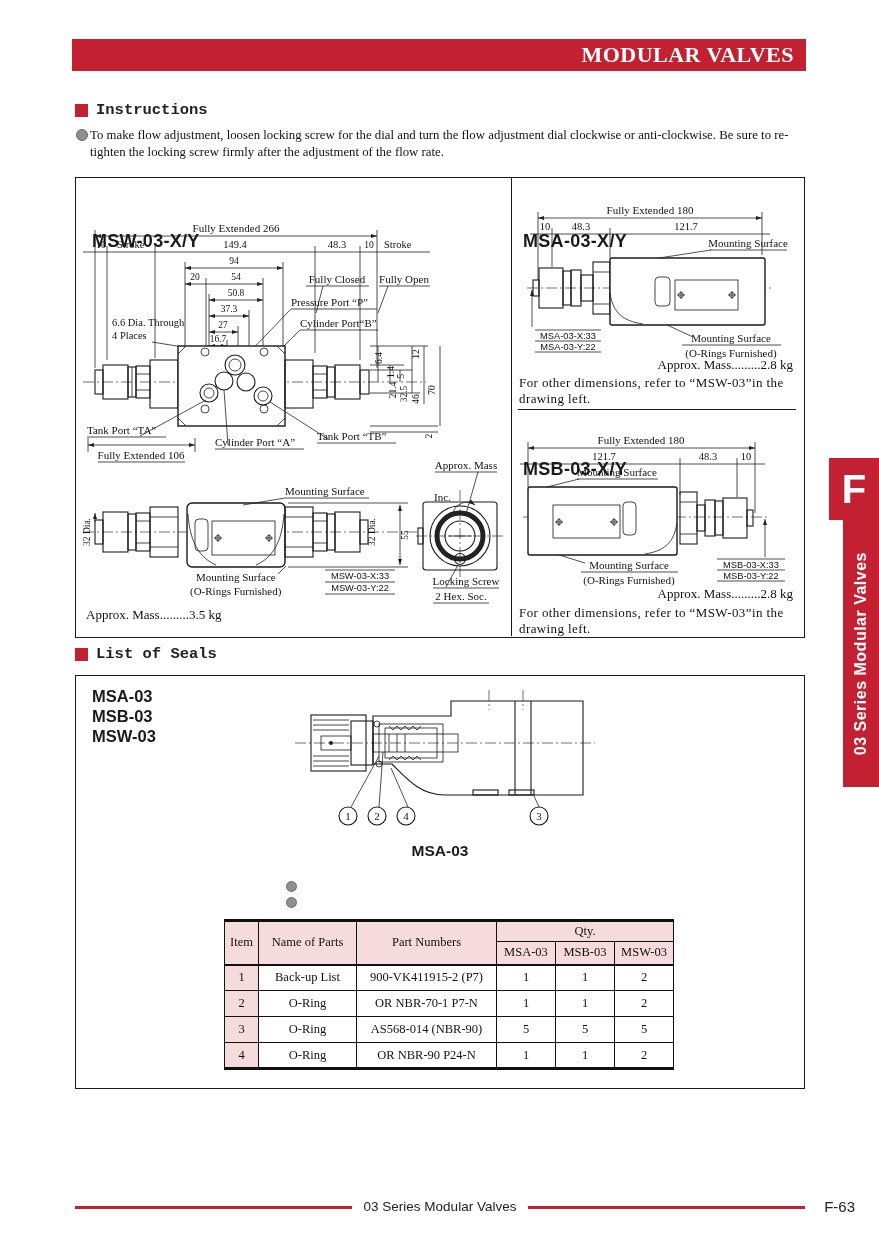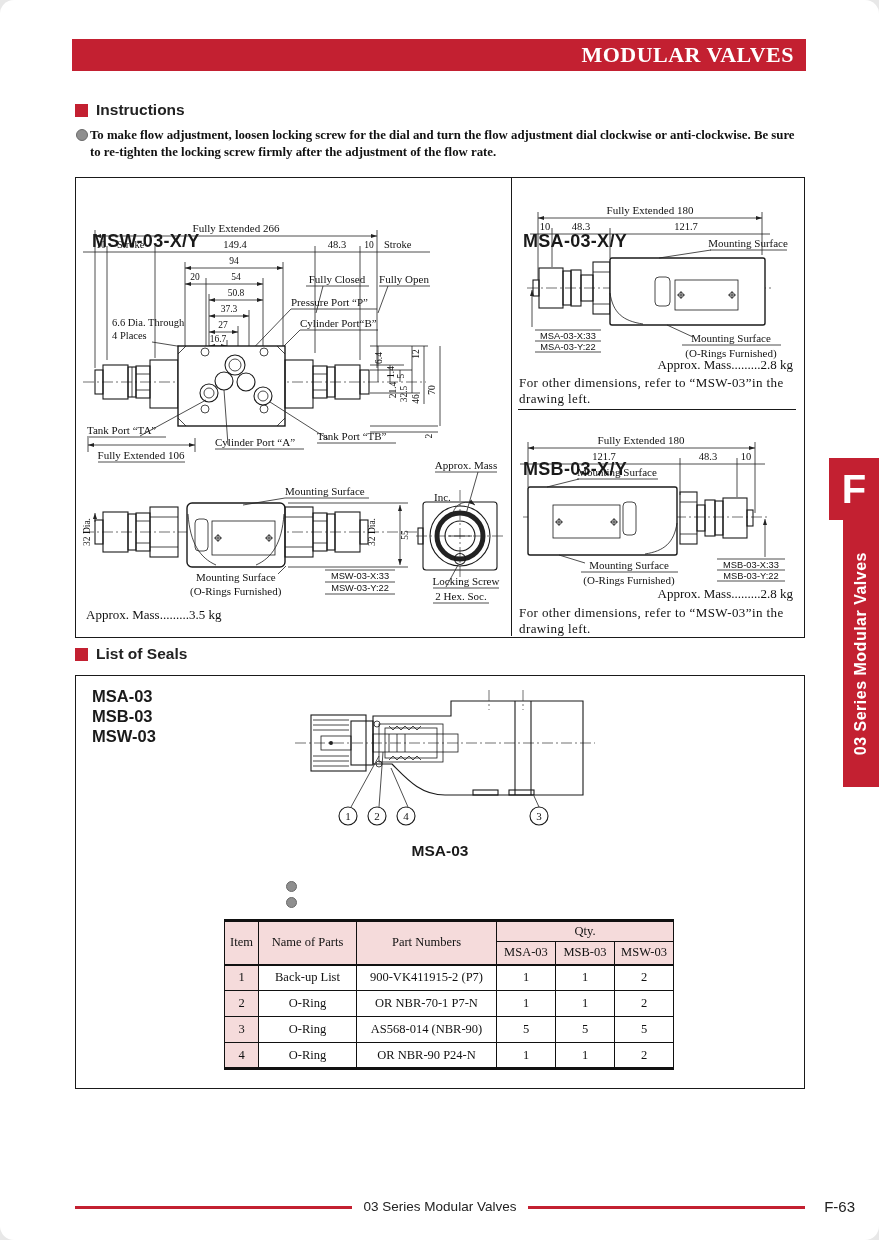--- a/index.html
+++ b/index.html
@@ -1,29 +1,29 @@
 <!DOCTYPE html>
 <html><head>
 <meta charset="utf-8">
 <style>
   html,body{margin:0;padding:0;background:#e8e8e8;}
   .page{position:relative;width:879px;height:1240px;background:#ffffff;overflow:hidden;
-        font-family:"Liberation Serif",serif;color:#111;border-radius:14px;}
+        font-family:"Liberation Serif",serif;color:#111;}
   .abs{position:absolute;}
-  .sans{font-family:Liberation Sans, sans-serif;text-align:right;}
+  .sans{font-family:Liberation Mono, monospace;text-align:right;}
   
   .hdr-bar{left:72px;top:39px;width:734px;height:32px;background:#c32031;
            display:flex;align-items:center;justify-content:flex-end;}
   .hdr-title{color:#fff;font-weight:bold;font-size:22px;letter-spacing:.5px;padding-right:12px;}
   
   .sec-sq{width:13px;height:13px;background:#c32031;}
   .sec-head{display:flex;align-items:center;gap:8px;}
   .sec-head span{font-size:15.5px;font-weight:600;color:#222;}
   .gray-dot{width:10px;height:10px;border-radius:50%;background:#8f8f8f;border:1px solid #6a6a6a;display:inline-block;}
-  .note-par{font-size:12.8px;line-height:16.5px;color:#111;font-weight:bold;}
+  .note-par{font-size:12.8px;line-height:16.5px;color:#111;}
   
   .frame{border:1.5px solid #1a1a1a;}
   .vline{background:#1a1a1a;width:1.3px;}
   .hline{background:#1a1a1a;height:1.3px;}
   .panel-title{font-family:"Liberation Sans",sans-serif;font-weight:bold;font-size:18px;color:#1a1a1a;letter-spacing:.3px;margin-top:45px;}
   
   svg{overflow:visible;}
   .oln{stroke:#1a1a1a;stroke-width:1.1;fill:none;}
   .oln2{stroke:#1a1a1a;stroke-width:1.4;fill:#fff;}
   .thin{stroke:#1a1a1a;stroke-width:.8;fill:none;}

